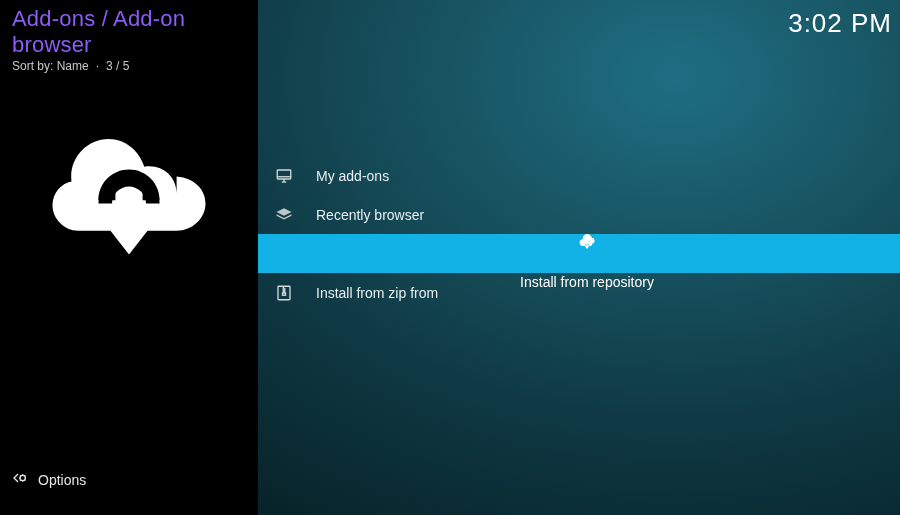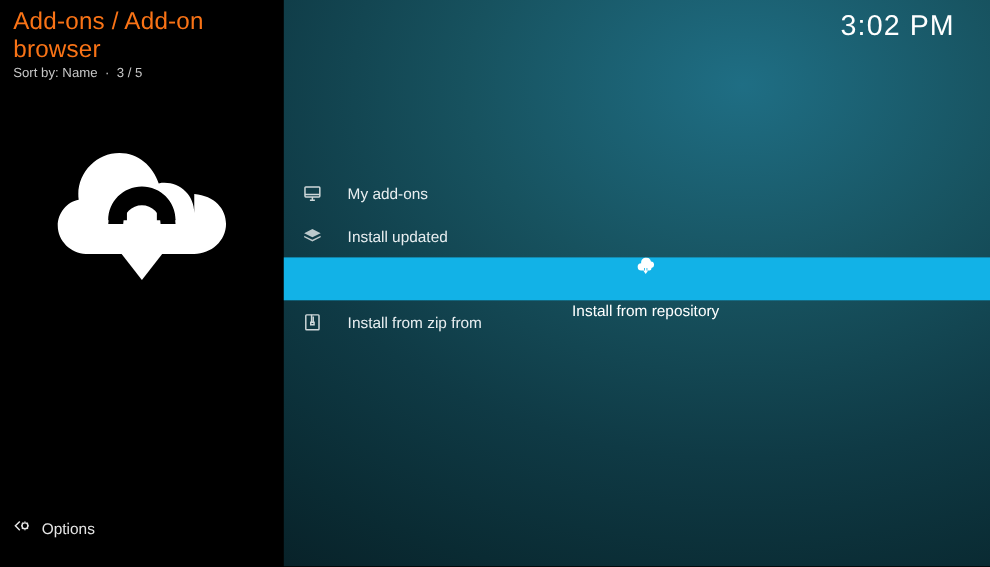--- a/index.html
+++ b/index.html
@@ -12,21 +12,21 @@
   .sidebar {
     width: 258px;
     height: 515px;
     background: #000;
     position: relative;
     flex: 0 0 258px;
   }
   .sidebar-title {
     font-size: 22px;
     font-weight: 400;
-    color: #f97316;
+    color: #8b5cf6;
     padding: 6px 0 0 12px;
     letter-spacing: 0.2px;
   }
   .sidebar-sub {
     font-size: 12px;
     color: #c8c8c8;
     padding: 1px 13px 0 12px;
   }
   .sidebar-hero {
     position: absolute;
@@ -52,21 +52,21 @@
   .main {
     flex: 1 1 auto;
     height: 515px;
     position: relative;
     background:
       radial-gradient(ellipse 130% 120% at 65% 15%, #1f6e84 0%, #17525f 30%, #0f3a45 55%, #0a2b33 75%, #06181e 100%);
   }
   .clock {
     position: absolute;
     top: 8px;
-    right: 32px;
+    right: 8px;
     font-size: 26px;
     font-weight: 400;
     color: #fff;
     letter-spacing: 1px;
   }
   .menu {
     position: absolute;
     top: 156px;
     left: 0;
     right: 0;
@@ -151,21 +151,21 @@
       </span>
       <span>My add-ons</span>
     </div>
 
     <div class="menu-item">
       <span class="icon">
         <svg viewBox="0 0 24 24" fill="currentColor">
           <path d="M12 3 2 8l10 5 10-5-10-5zm-10 8v2l10 5 10-5v-2l-10 5-10-5z" opacity=".9"></path>
         </svg>
       </span>
-      <span>Install updated</span>
+      <span>Recently browser</span>
     </div>
 
     <div class="menu-item selected">
       <span class="icon">
         <svg viewBox="0 0 24 24" fill="currentColor">
           <path d="M19 13a4 4 0 0 0-.6-7.9A6 6 0 0 0 6.5 7 4.5 4.5 0 0 0 7 16h3v-3h4v3h3a3 3 0 0 0 2-3z"></path>
           <path d="M11 12h2v4h2l-3 4-3-4h2z"></path>
         </svg>
       </span>
       <span>Install from repository</span>

